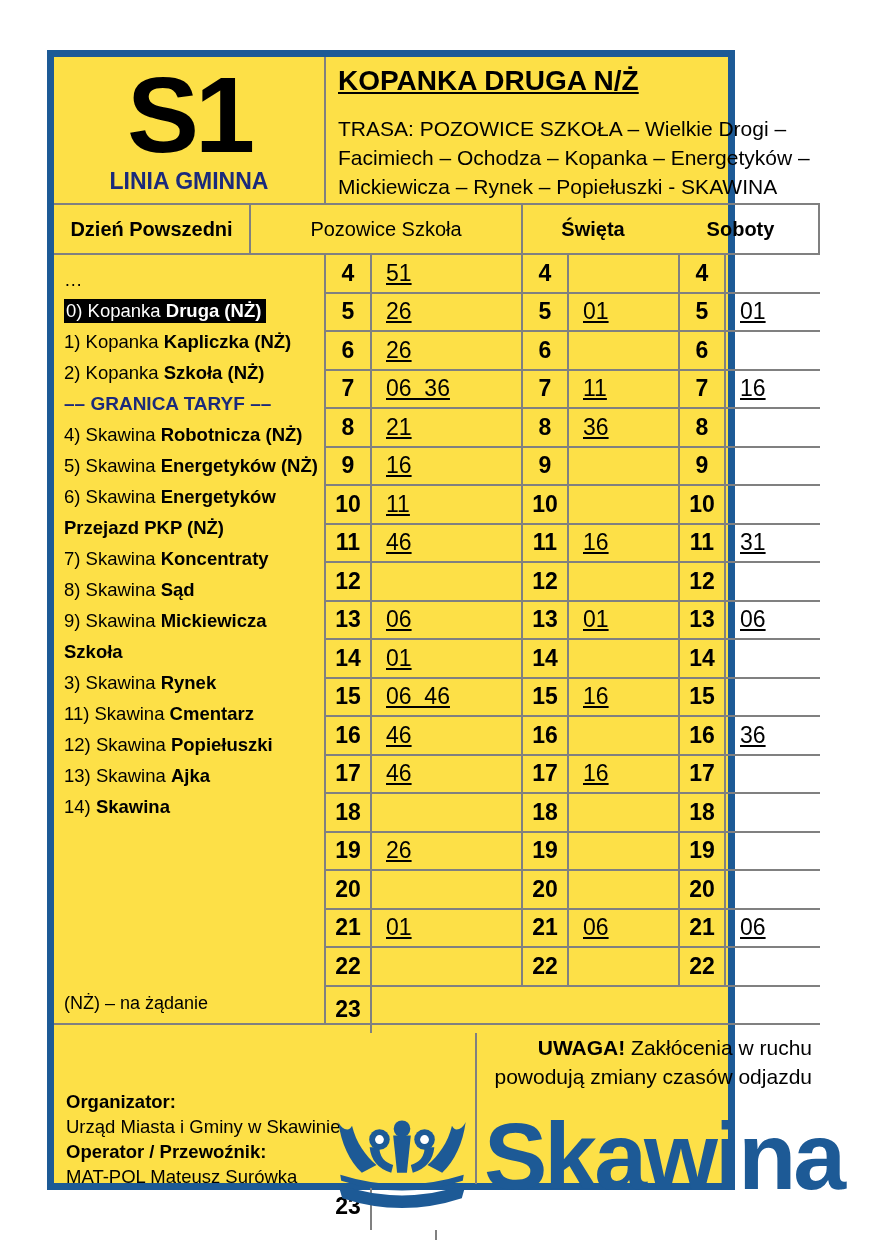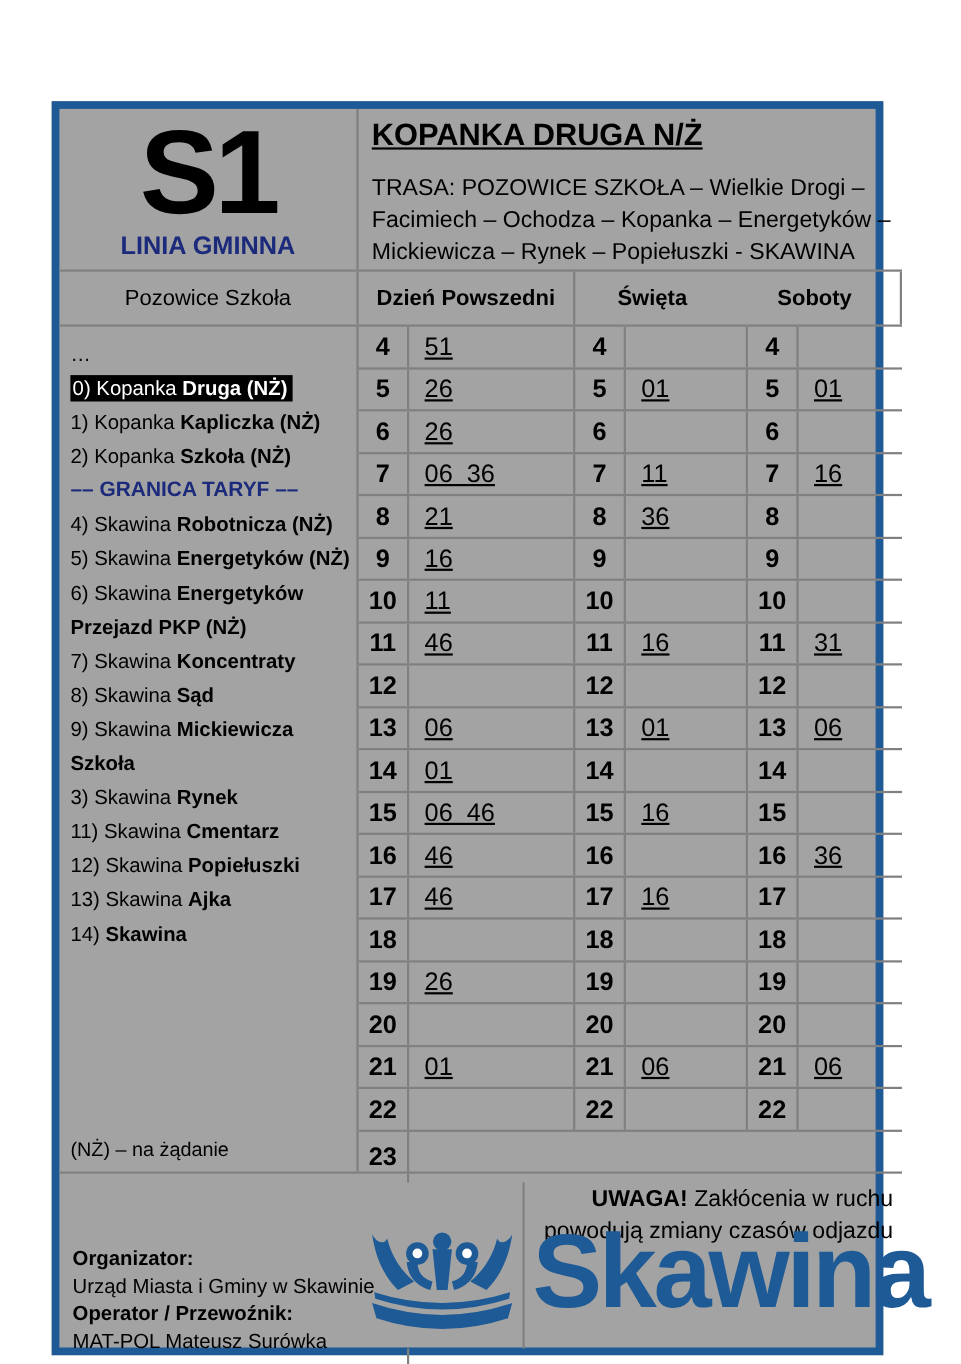--- a/index.html
+++ b/index.html
@@ -7,22 +7,22 @@
     --navy:#1b2a7b;
     --grid:#808080;
   }
   html,body{margin:0;padding:0;}
   body{
     width:874px;height:1240px;position:relative;overflow:hidden;
     background:#ffffff;color:#000;
     font-family:"Liberation Sans",sans-serif;
   }
   .frame{
-    position:absolute;left:47px;top:50px;width:756px;height:1140px;
-    border:7px solid var(--blue);box-sizing:border-box;background:#a3a3a3;margin-top:42px;
+    position:absolute;left:47px;top:50px;width:688px;height:1140px;
+    border:7px solid var(--blue);box-sizing:border-box;background:#fde047;
   }
   
   .header-section{
     position:absolute;left:0;top:0;width:766px;height:148px;
     display:flex;border-bottom:2px solid var(--grid);box-sizing:border-box;
   }
   .badge-cell{
     width:272px;flex:0 0 272px;border-right:2px solid var(--grid);box-sizing:border-box;
     display:flex;flex-direction:column;align-items:center;justify-content:center;
   }
@@ -91,22 +91,22 @@
       <div class="line-number">S1</div>
       <div class="line-subtitle">LINIA GMINNA</div>
     </div>
     <div class="dest-cell">
       <div class="dest-title">KOPANKA DRUGA N/Ż</div>
       <div class="dest-route">TRASA: POZOWICE SZKOŁA – Wielkie Drogi – Facimiech – Ochodza – Kopanka – Energetyków – Mickiewicza – Rynek – Popiełuszki - SKAWINA</div>
     </div>
   </div>
 
   <div class="colhead">
+    <div class="c p0">Dzień Powszedni</div>
     <div class="c direction">Pozowice Szkoła</div>
-    <div class="c p0">Dzień Powszedni</div>
     <div class="c p2">Święta</div>
     <div class="c p1">Soboty</div>
   </div>
 
   <div class="tbody">
     <div class="stops-panel">
       <div id="stops">
           <div class="stop-line">…</div>
           <div class="stop-line"><span class="stop-highlight"><span>0) Kopanka </span><b>Druga (NŻ)</b></span></div>
           <div class="stop-line"><span><span>1) Kopanka </span><b>Kapliczka (NŻ)</b></span></div>

